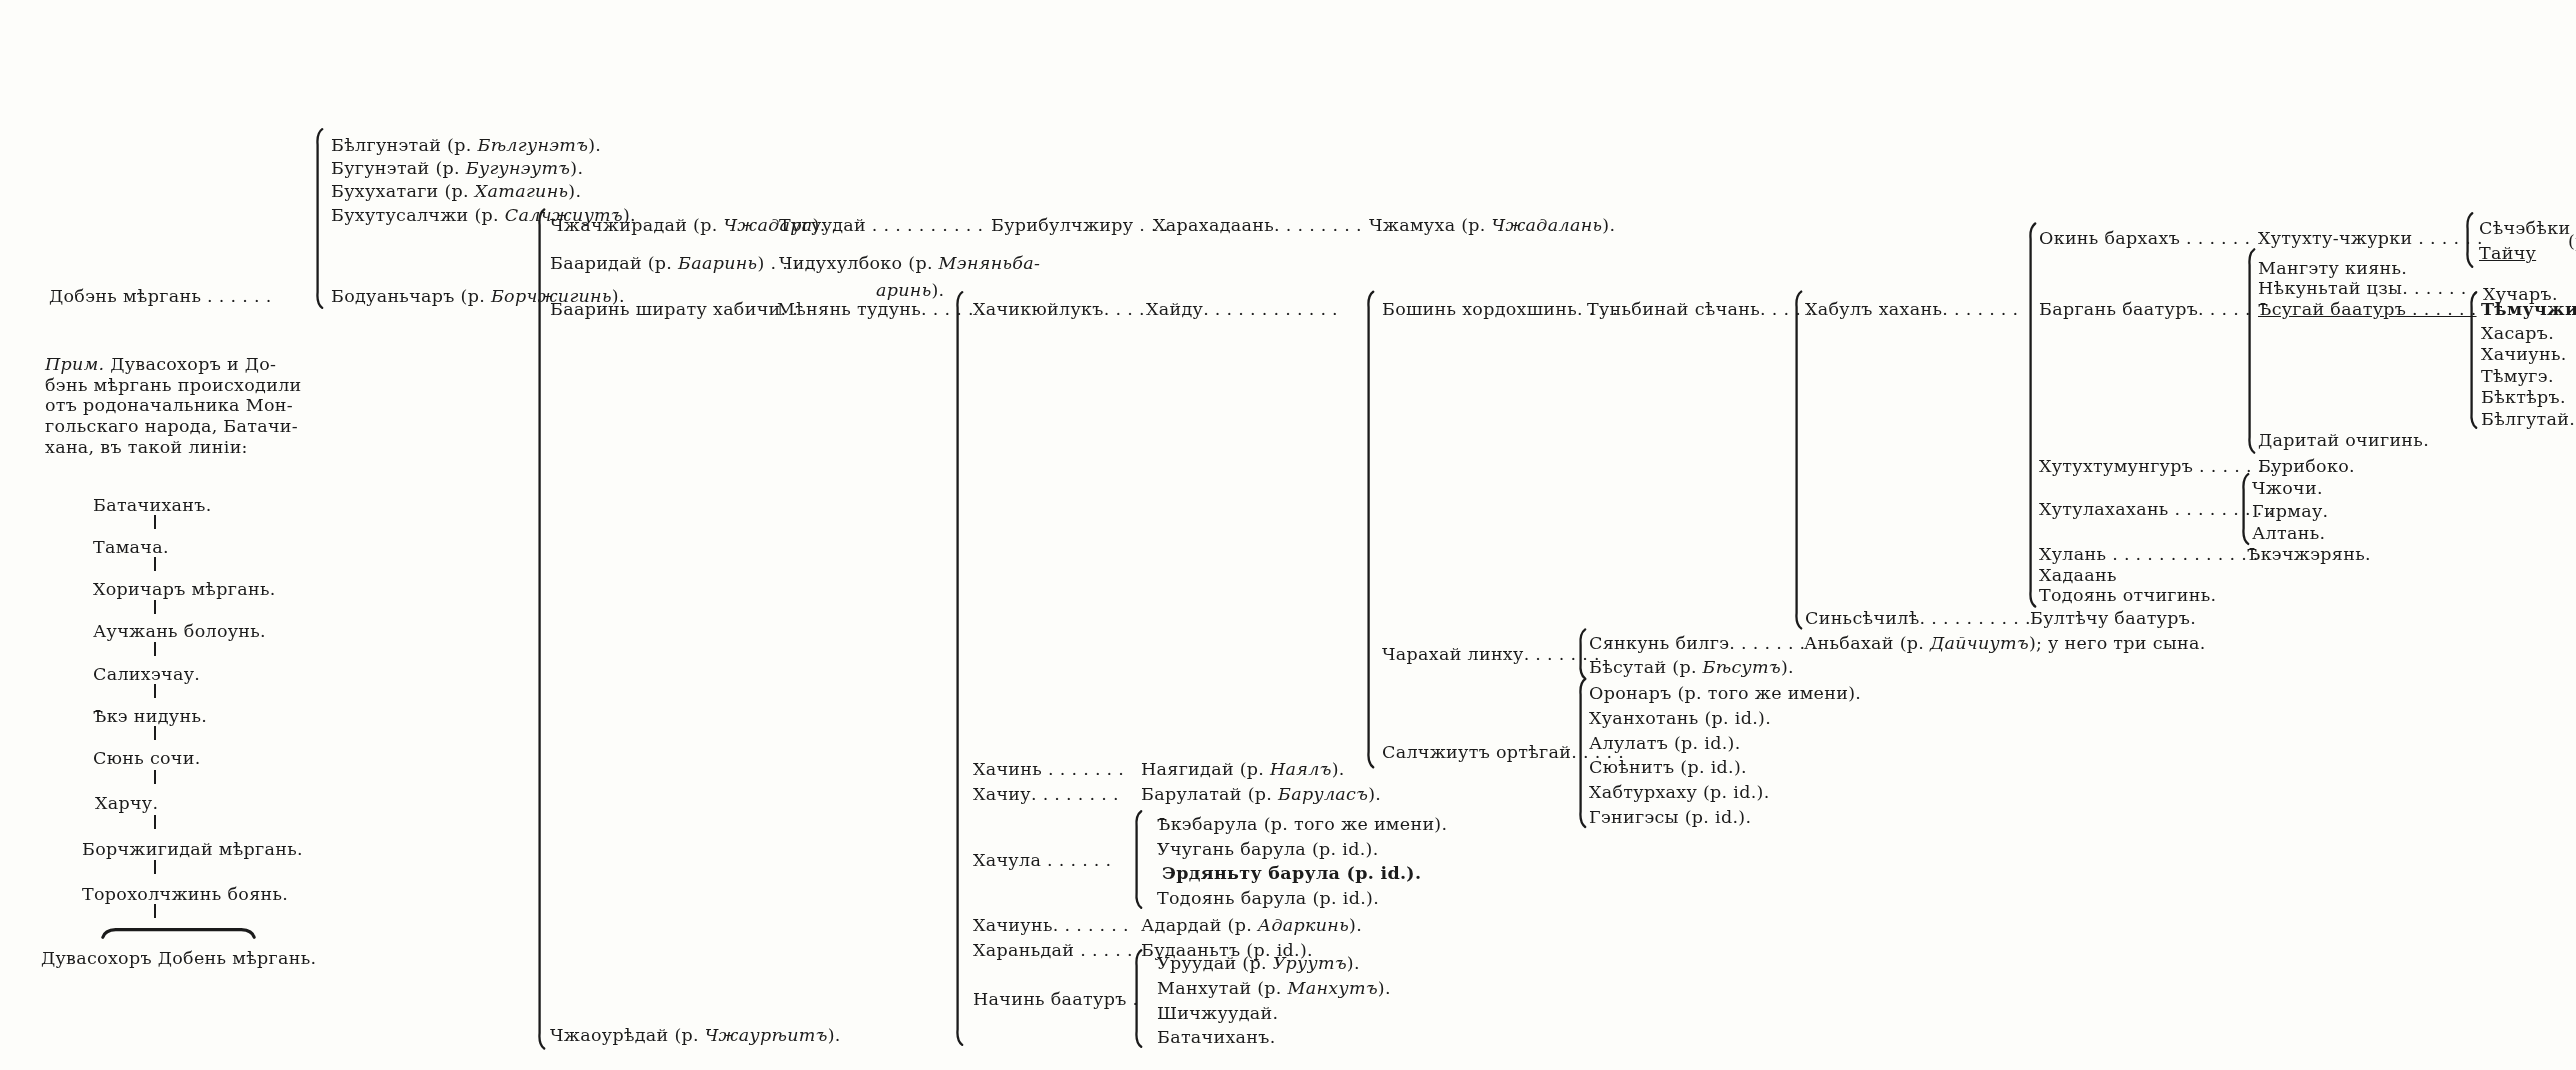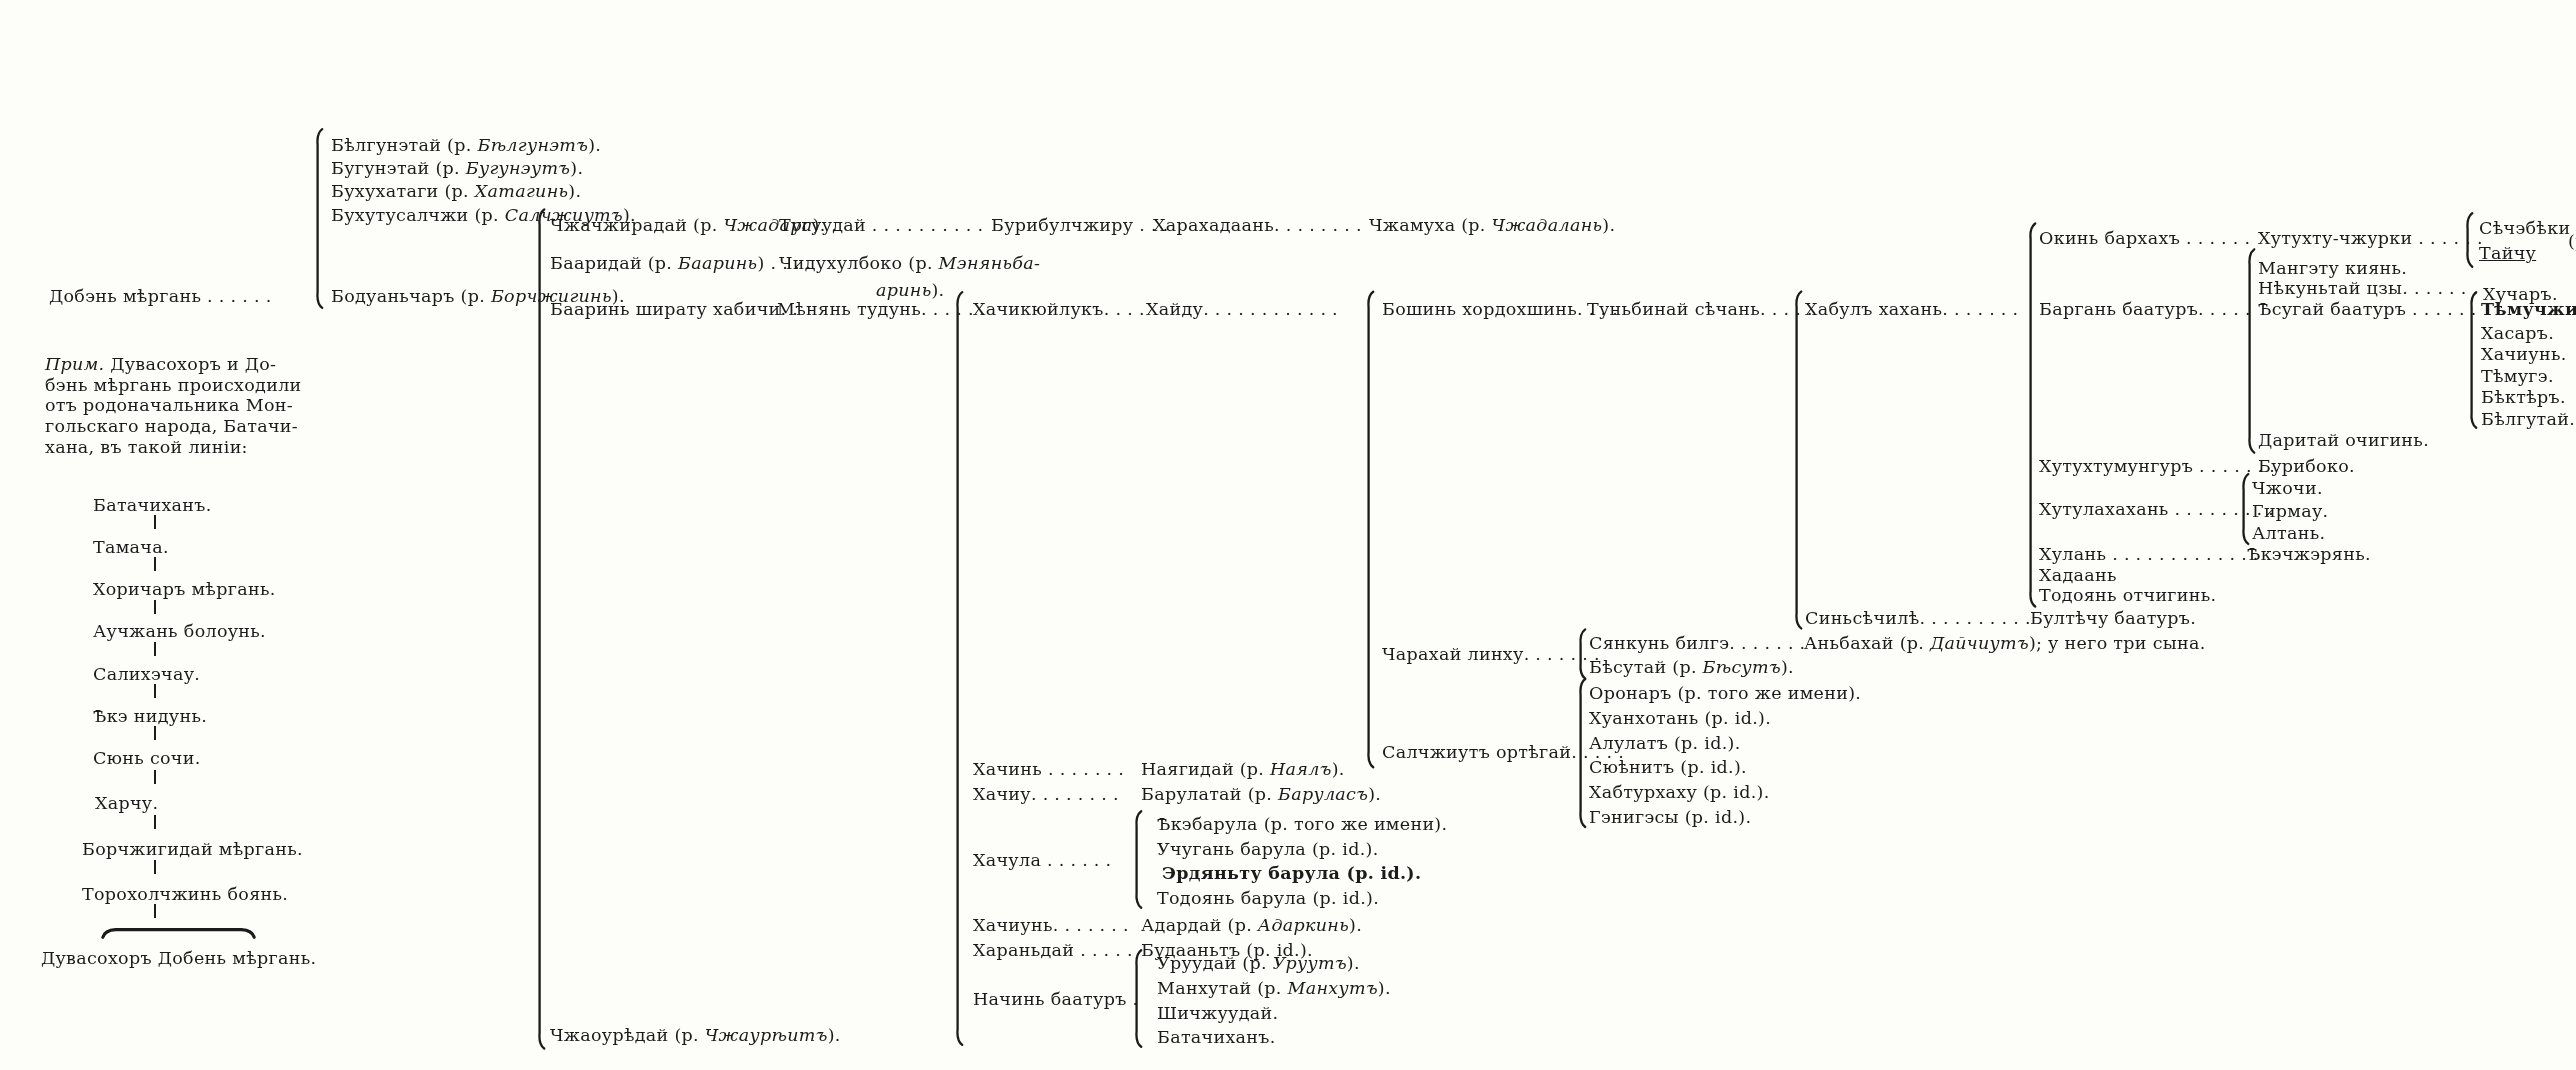--- a/index.html
+++ b/index.html
@@ -67,21 +67,21 @@
     <div class="lbl" style="left: 1805px; top: 299px;"><span>Хабулъ хахань. . . . . . .</span></div>
     <div class="lbl" style="left: 2039px; top: 228px;"><span>Окинь бархахъ . . . . . .</span></div>
     <div class="lbl" style="left: 2258px; top: 228px;"><span>Хутухту-чжурки . . . . . .</span></div>
     <div class="lbl" style="left: 2479px; top: 218px;"><span>Сѣчэбѣки</span></div>
     <div class="lbl" style="left: 2479px; top: 243px; text-decoration: underline;"><span>Тайчу</span></div>
     <div class="lbl" style="left: 2568px; top: 231px;"><span>(р. </span></div>
     <div class="lbl" style="left: 2039px; top: 299px;"><span>Баргань баатуръ. . . . .</span></div>
     <div class="lbl" style="left: 2258px; top: 258px;"><span>Мангэту киянь.</span></div>
     <div class="lbl" style="left: 2258px; top: 278px;"><span>Нѣкуньтай цзы. . . . . . .</span></div>
     <div class="lbl" style="left: 2483px; top: 284px;"><span>Хучаръ.</span></div>
-    <div class="lbl" style="left: 2258px; top: 299px;"><span>Ѣсугай баатуръ . . . . . .</span></div>
+    <div class="lbl" style="left: 2258px; top: 299px; text-decoration: underline;"><span>Ѣсугай баатуръ . . . . . .</span></div>
     <div class="lbl bold" style="left: 2481px; top: 299px;"><span>Тѣмучжинъ.</span></div>
     <div class="lbl" style="left: 2481px; top: 323px;"><span>Хасаръ.</span></div>
     <div class="lbl" style="left: 2481px; top: 344px;"><span>Хачиунь.</span></div>
     <div class="lbl" style="left: 2481px; top: 366px;"><span>Тѣмугэ.</span></div>
     <div class="lbl" style="left: 2481px; top: 387px;"><span>Бѣктѣръ.</span></div>
     <div class="lbl" style="left: 2481px; top: 409px;"><span>Бѣлгутай.</span></div>
     <div class="lbl" style="left: 2258px; top: 430px;"><span>Даритай очигинь.</span></div>
     <div class="lbl" style="left: 2039px; top: 456px;"><span>Хутухтумунгуръ . . . . . . .</span></div>
     <div class="lbl" style="left: 2258px; top: 456px;"><span>Бурибоко.</span></div>
     <div class="lbl" style="left: 2039px; top: 499px;"><span>Хутулахахань . . . . . . . . .</span></div>

